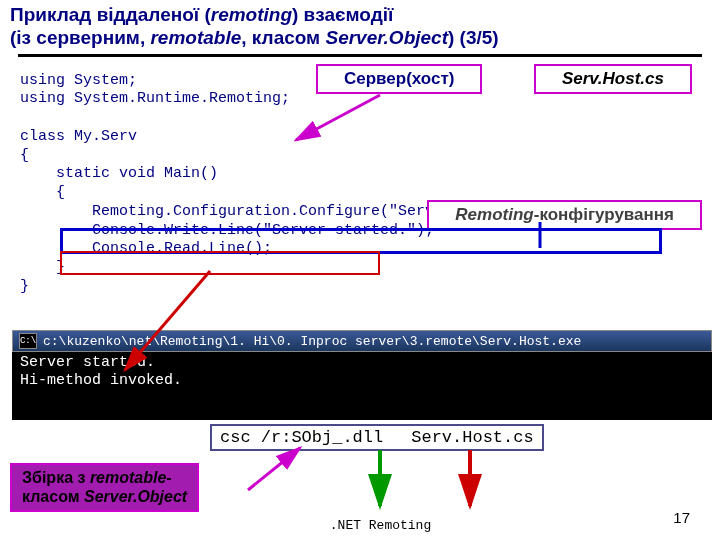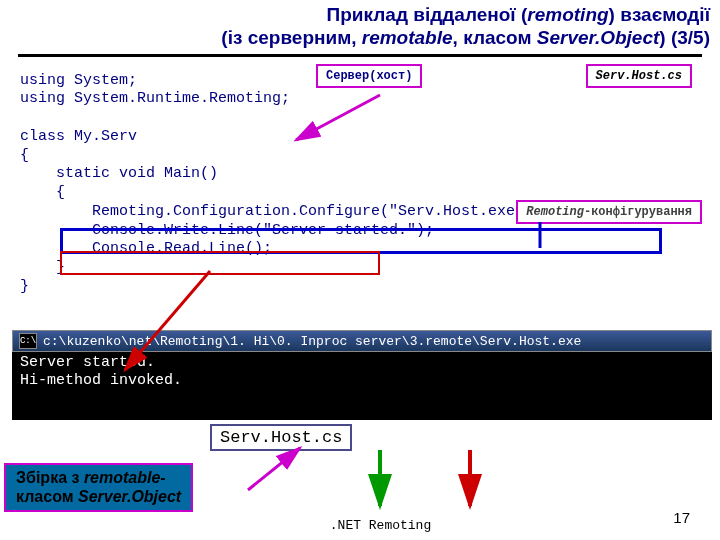--- a/index.html
+++ b/index.html
@@ -6,21 +6,21 @@
     margin: 0;
     padding: 0;
     width: 720px;
     height: 540px;
     font-family: Arial, sans-serif;
     background: #fff;
     position: relative;
     overflow: hidden;
   }
   .title {
-    text-align: right;
+    text-align: left;
     font-size: 19px;
     font-weight: bold;
     color: #000080;
     padding: 4px 10px 2px 10px;
     line-height: 1.2;
   }
   .title .italic { font-style: italic; }
   .hr {
     height: 3px;
     background: #000;
@@ -33,23 +33,22 @@
     padding: 15px 20px 0 20px;
     line-height: 1.25;
     white-space: pre;
     position: relative;
   }
   .lbl {
     position: absolute;
     border: 2px solid #cc00cc;
     background: #fff;
     font-weight: bold;
-    padding: 3px 8px;
-    font-size: 12px;
-    font-family: Liberation Mono, monospace;
+    padding: 3px 26px;
+    font-size: 17px;
   }
   .lbl-server { top: 64px; left: 316px; color: #000080; }
   .lbl-file { top: 64px; right: 28px; font-style: italic; color: #000; }
   .lbl-remoting {
     top: 200px; right: 18px;
     font-style: italic; color: #404040;
     font-weight: bold;
   }
   .lbl-remoting .plain { font-style: normal; }
   .box-blue {
@@ -111,23 +110,23 @@
     padding-left: 41px;
   }
   .footer-small { font-size: 13px; color: #000; }
   .footer-big { font-size: 21px; color: #000; }
   .page-num {
     position: absolute; bottom: 14px; right: 30px;
     font-size: 15px; color: #000;
   }
   .assembly-box {
     position: absolute;
-    bottom: 28px; left: 4px;
+    bottom: 28px; left: 10px;
     border: 2px solid #cc00cc;
-    background: #0369a1;
+    background: #a21caf;
     padding: 4px 10px;
     font-size: 16px;
     font-weight: bold;
     line-height: 1.15;
   }
   .assembly-box .it { font-style: italic; }
   svg.arrows {
     position: absolute;
     top: 0; left: 0;
     width: 720px; height: 540px;
@@ -168,20 +167,21 @@
 <div class="console">
   <div class="console-title">
     <span class="console-icon">C:\</span>
     <span>c:\kuzenko\net\Remoting\1. Hi\0. Inproc server\3.remote\Serv.Host.exe</span>
   </div>
   <div class="console-body">Server started.
 Hi-method invoked.</div>
 </div>
 
 <div class="cmd-box">
+  <span>csc /r:SObj_.dll</span>
   <span>Serv.Host.cs</span>
 </div>
 
 <div class="assembly-box">
   <span>Збірка з </span><span class="it">remotable</span><span>-</span><br>
   <span>класом </span><span class="it">Server.Object</span>
 </div>
 
 <div class="footer">
   <span class="footer-small">.NET Remoting</span><br>

